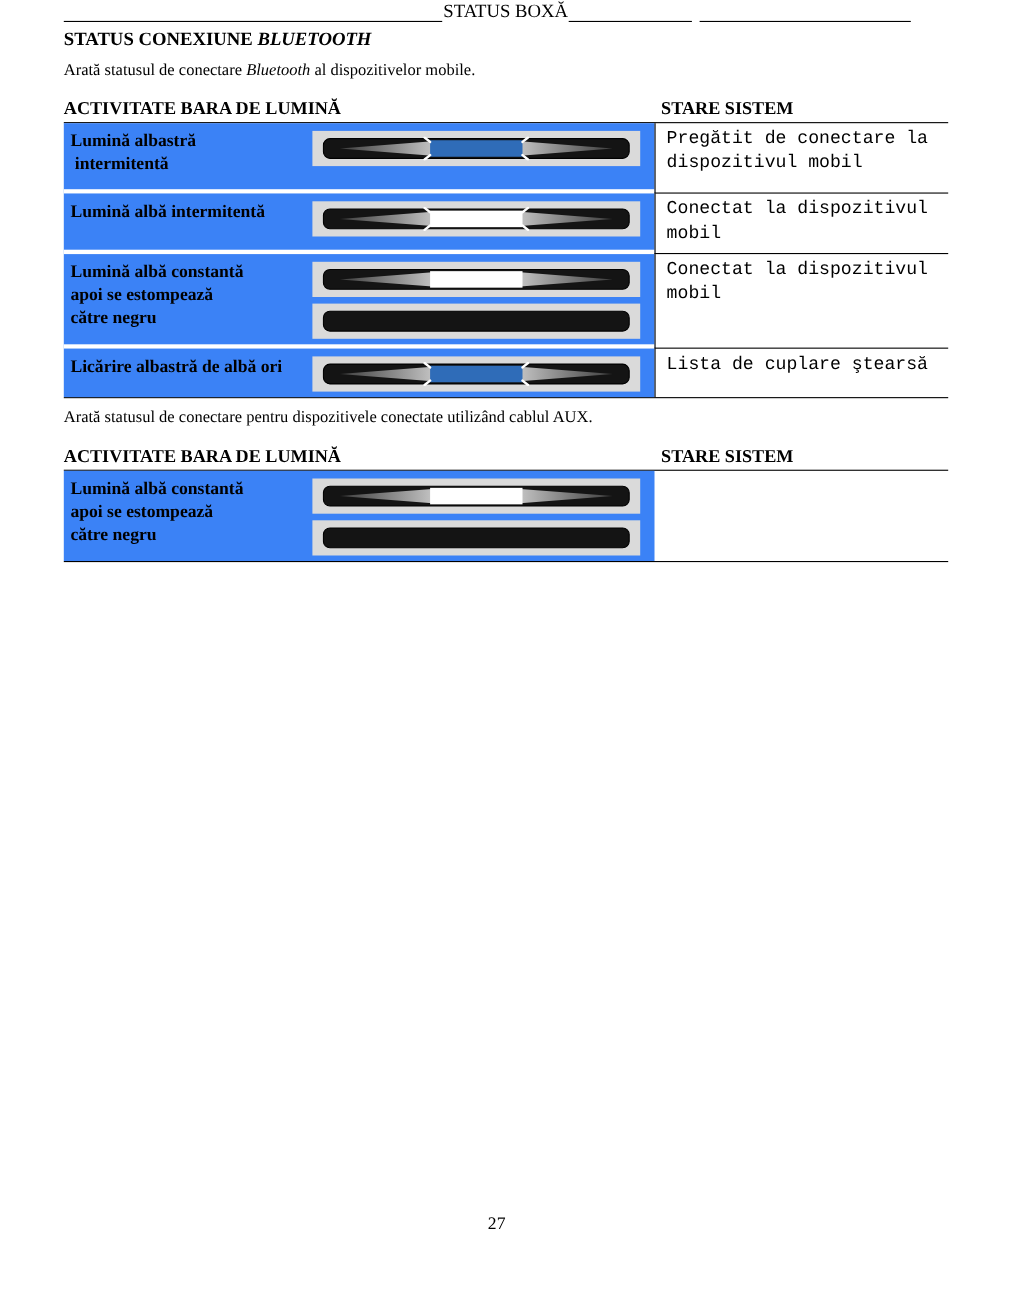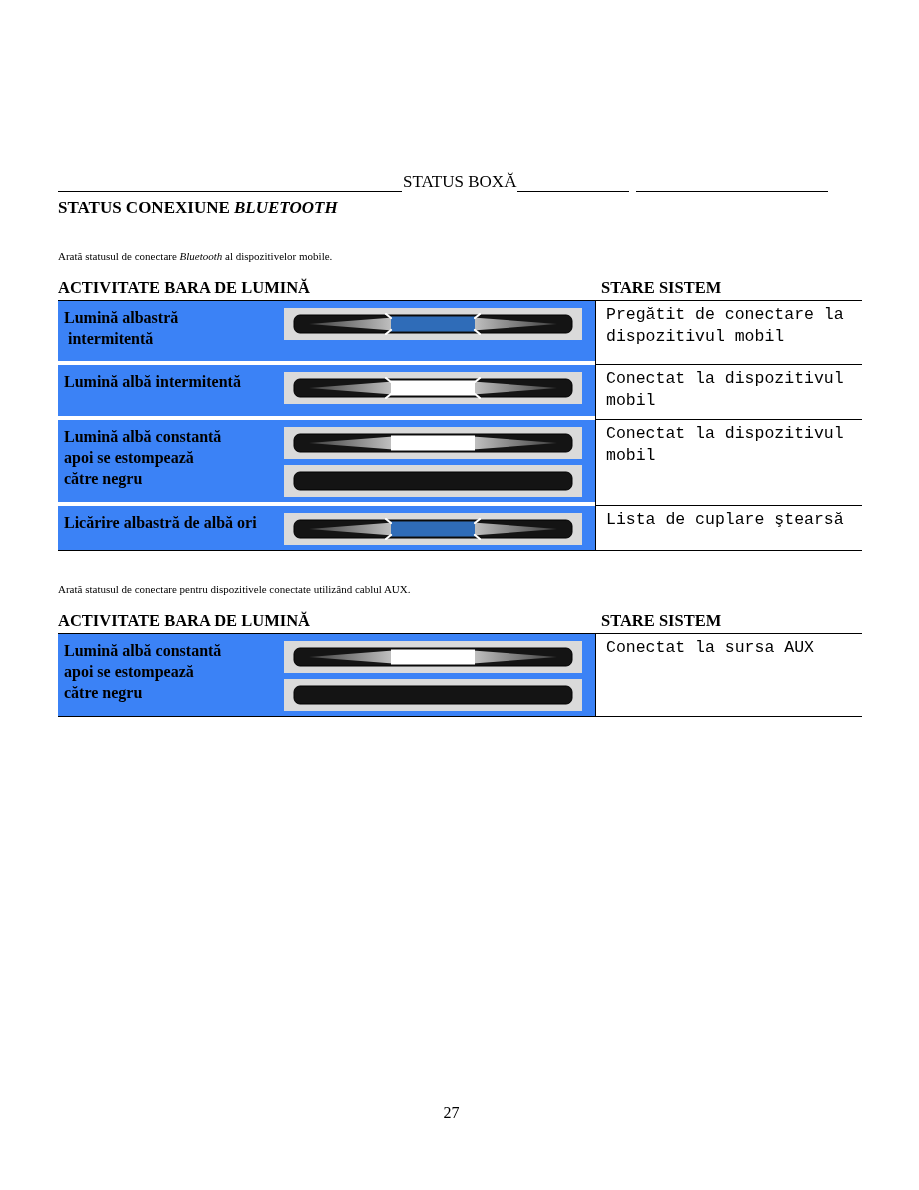--- a/index.html
+++ b/index.html
@@ -7,34 +7,33 @@
     position:relative;
     width:919px;height:1190px;
     background:#fff;color:#000;
     font-family:"Liberation Serif", serif;
     overflow:hidden;
   }
   .content{padding:0 57px 0 58px;}
 
   
   .topline{
-    padding-top:172px;
     display:flex;align-items:flex-end;
     font-size:17px;white-space:nowrap;
   }
   .uline{border-bottom:1.5px solid #000;height:5px;}
   .u1{width:344px;}
   .u2{width:112px;}
   .u3{width:192px;margin-left:7px;}
   .topline .ttl{padding:0 1px;}
 
   
   .h-bt{margin:6px 0 0;font-size:17px;font-weight:bold;}
   .h-bt .ital{font-style:italic;}
-  .para{margin:32px 0 0;font-size:11px;}
+  .para{margin:10px 0 0;font-size:15px;}
   .para .ital{font-style:italic;}
   .h-aux{margin:30px 0 0;font-size:21px;font-weight:bold;letter-spacing:.3px;}
 
   
   .tbl{margin-top:16px;}
   .thead{
     display:grid;grid-template-columns:537px 1fr;
     font-size:16.5px;font-weight:bold;
     padding-bottom:2px;border-bottom:1.5px solid #000;
   }
@@ -222,20 +221,19 @@
                   <use href="#bar-white-solid"></use>
                 </svg>
             </div>
             <div class="barimg">
               <svg class="bar" viewBox="0 0 280 22">
                   <use href="#bar-black"></use>
                 </svg>
             </div>
           </div>
         </div>
-        <div class="cell-right">Conectat la sursa AUX</div>
       </div>
     </div>
 
   </div>
 
   <div class="pagenum">27</div>
 </div>
 
 </body></html>

